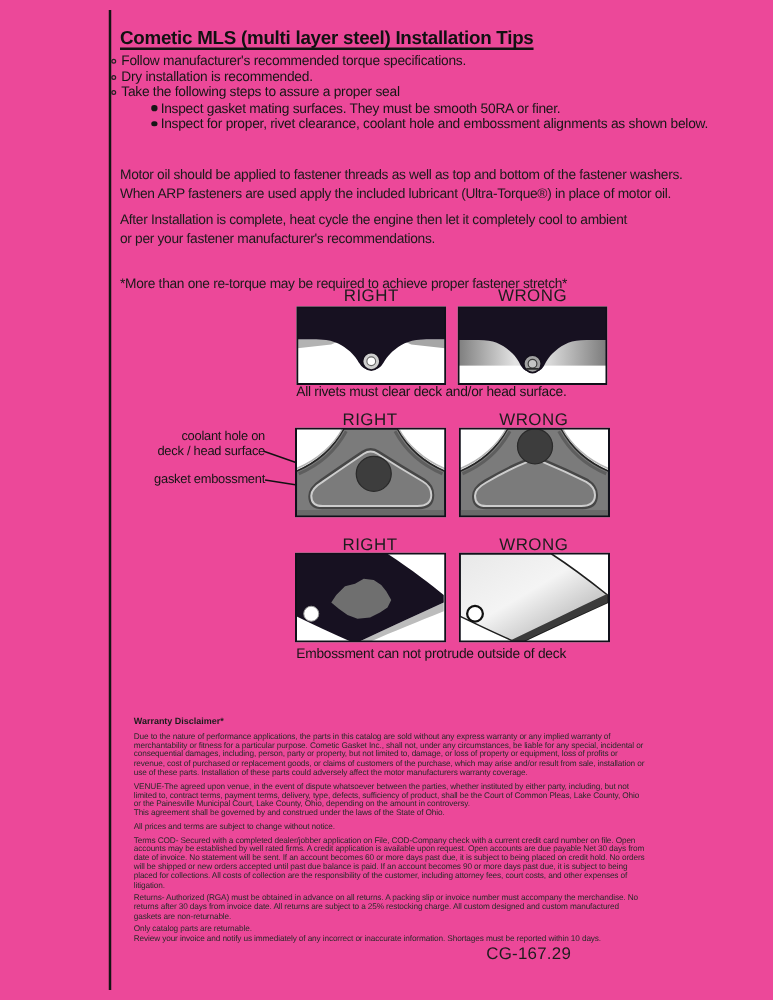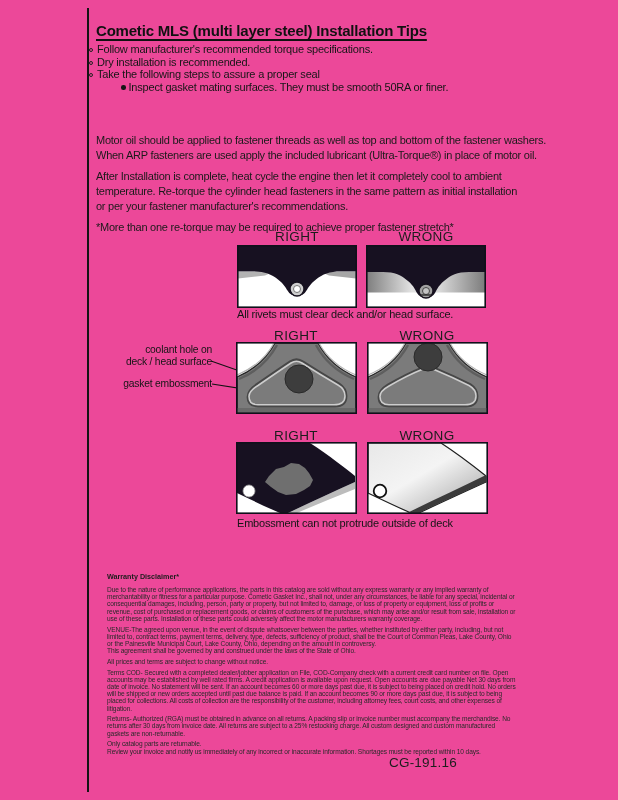--- a/index.html
+++ b/index.html
@@ -54,30 +54,30 @@
 
   <div class="scan-line"></div>
 
   <div class="title">Cometic MLS (multi layer steel) Installation Tips</div>
 
   <div class="bullets">
     <div class="bline"><span class="o-bullet"></span><span>Follow manufacturer's recommended torque specifications.</span></div>
     <div class="bline"><span class="o-bullet"></span><span>Dry installation is recommended.</span></div>
     <div class="bline"><span class="o-bullet"></span><span>Take the following steps to assure a proper seal</span></div>
     <div class="bline sub"><span class="f-bullet"></span><span>Inspect gasket mating surfaces.  They must be smooth 50RA or finer.</span></div>
+    <div class="bline sub"><span class="f-bullet"></span><span>Inspect for proper, rivet clearance, coolant hole and embossment alignments as shown below.</span></div>
   </div>
 
 
   <div class="para p1">
     <div class="pline">Motor oil should be applied to fastener threads as well as top and bottom of the fastener washers.</div>
     <div class="pline">When ARP fasteners are used apply the included lubricant (Ultra-Torque®) in place of motor oil.</div>
   </div>
   <div class="para p2">
     <div class="pline">After Installation is complete, heat cycle the engine then let it completely cool to ambient</div>
-    <div class="pline">temperature. Re-torque the cylinder head fasteners in the same pattern as initial installation</div>
     <div class="pline">or per your fastener manufacturer's recommendations.</div>
   </div>
   <div class="para p3">
     <div class="pline">*More than one re-torque may be required to achieve proper fastener stretch*</div>
   </div>
 
   <div class="rw-label" style="left:237px; top:229px;">RIGHT</div>
   <div class="rw-label" style="left:366px; top:229px;">WRONG</div>
 
   <div class="diagram diag-r1" style="left:237px; top:245px; width:120px;">
@@ -199,15 +199,15 @@
     <p>Due to the nature of performance applications, the parts in this catalog are sold without any express warranty or any implied warranty of merchantability or fitness for a particular purpose.  Cometic Gasket Inc., shall not, under any circumstances, be liable for any special, incidental or consequential damages, including, person, party or property, but not limited to, damage, or loss of property or equipment, loss of profits or revenue, cost of purchased or replacement goods, or claims of customers of the purchase, which may arise and/or result from sale, installation or use of these parts.  Installation of these parts could adversely affect the motor manufacturers warranty coverage.</p>
     <p class="tight">VENUE-The agreed upon venue, in the event of dispute whatsoever between the parties, whether instituted by either party, including, but not limited to, contract terms, payment terms, delivery, type, defects, sufficiency of product, shall be the Court of Common Pleas, Lake County, Ohio or the Painesville Municipal Court, Lake County, Ohio, depending on the amount in controversy.</p>
     <p>This agreement shall be governed by and construed under the laws of the State of Ohio.</p>
     <p>All prices and terms are subject to change without notice.</p>
     <p>Terms COD- Secured with a completed dealer/jobber application on File, COD-Company check with a current credit card number on file.  Open accounts may be established by well rated firms.  A credit application is available upon request.  Open accounts are due payable Net 30 days from date of invoice.  No statement will be sent.  If an account becomes 60 or more days past due, it is subject to being placed on credit hold.  No orders will be shipped or new orders accepted until past due balance is paid.  If an account becomes 90 or more days past due, it is subject to being placed for collections.  All costs of collection are the responsibility of the customer, including attorney fees, court costs, and other expenses of litigation.</p>
     <p>Returns- Authorized (RGA) must be obtained in advance on all returns.  A packing slip or invoice number must accompany the merchandise.  No returns after 30 days from invoice date.  All returns are subject to a 25% restocking charge.  All custom designed and custom manufactured gaskets are non-returnable.</p>
     <p class="tight">Only catalog parts are returnable.</p>
     <p>Review your invoice and notify us immediately of any incorrect or inaccurate information.  Shortages must be reported within 10 days.</p>
   </div>
 
-  <div class="page-num">CG-191.16</div>
+  <div class="page-num">CG-167.29</div>
 
 </div>
 
 </body></html>

